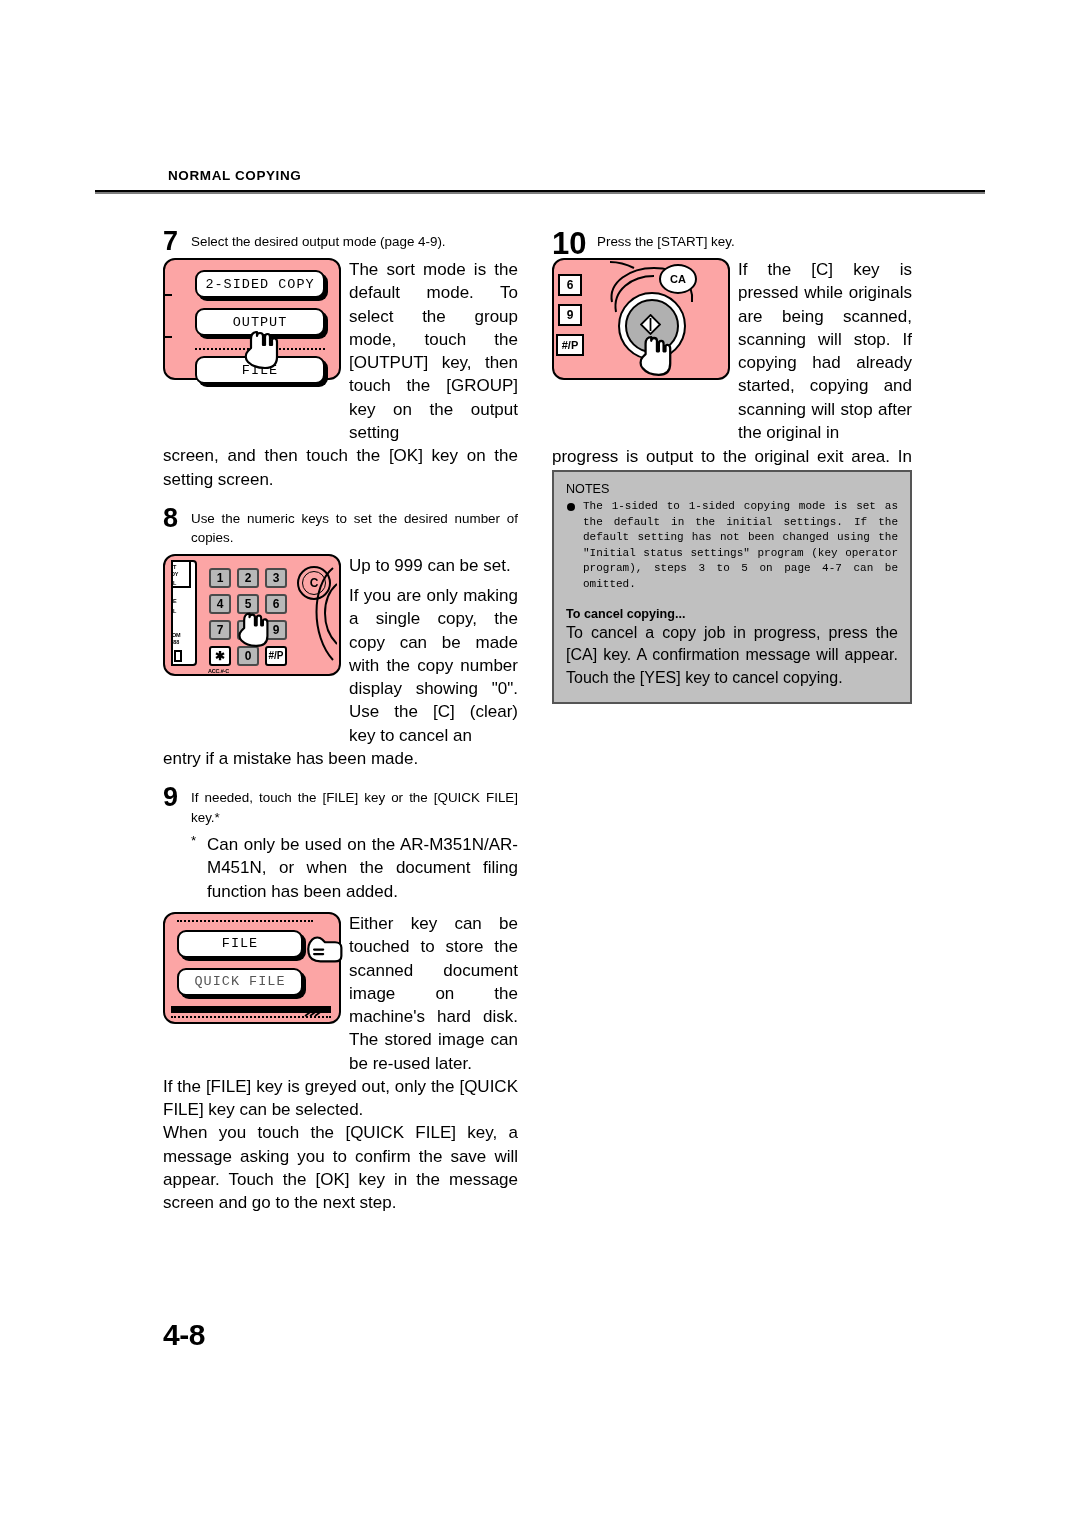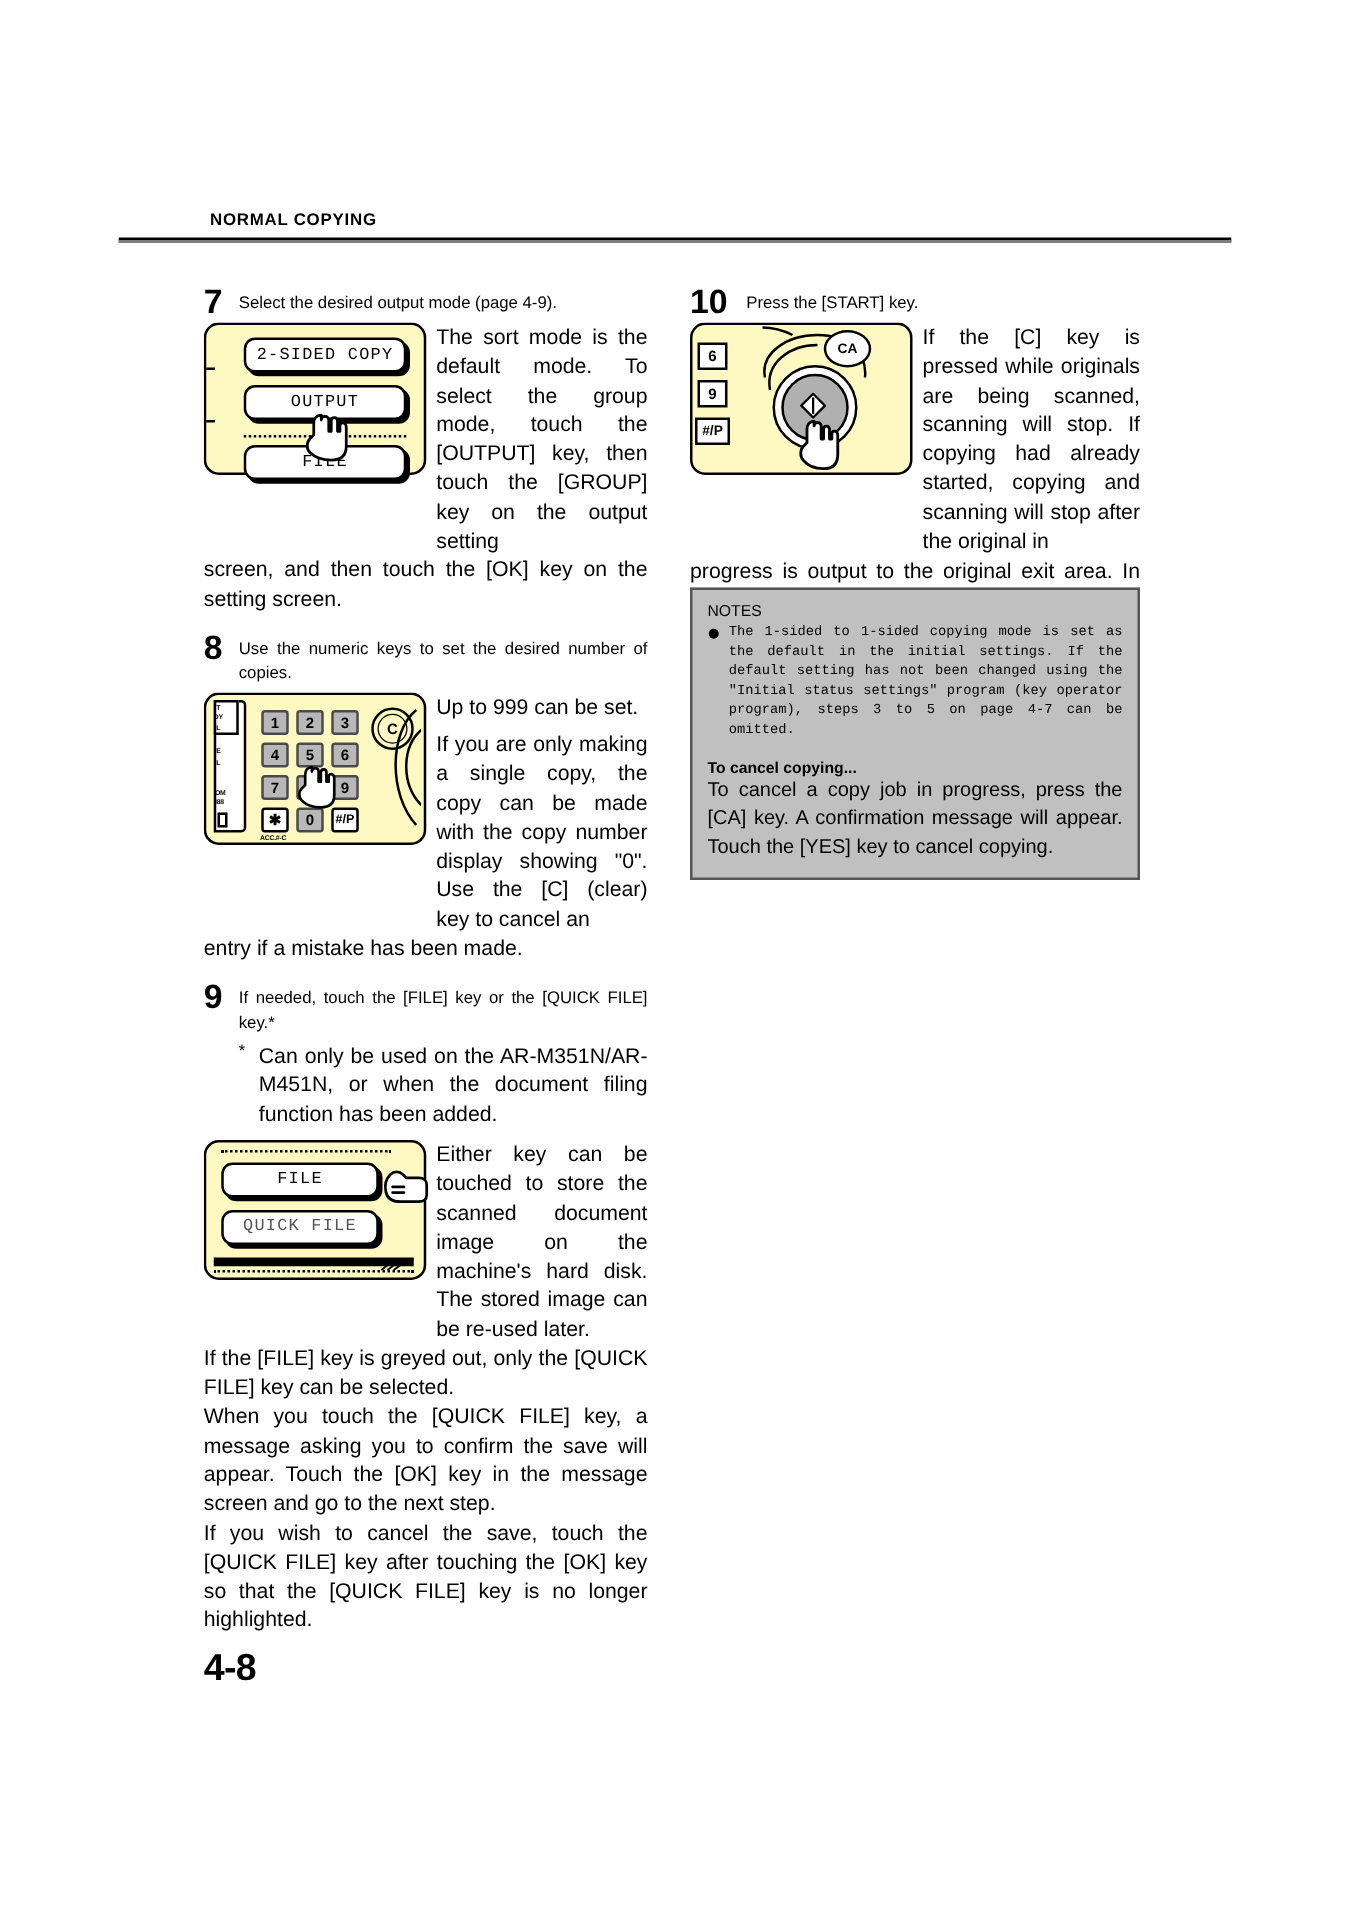--- a/index.html
+++ b/index.html
@@ -16,34 +16,34 @@
   .header-rule{position:absolute;left:95px;top:190px;width:890px;height:4px;background:#000;}
   .header-rule:after{content:"";position:absolute;left:0;top:2px;width:100%;height:2px;background:#7d7d7d;}
 
   
   .col-left{position:absolute;left:163px;top:232px;width:355px;}
   .col-right{position:absolute;left:552px;top:232px;width:360px;}
 
   
   .step{position:relative;min-height:20px;margin-bottom:6px;}
   .step-num{position:absolute;left:0;top:-4px;font-size:27px;font-weight:bold;line-height:1;}
-  .step-num.wide{font-size:27px;}
+  .step-num.wide{font-size:31px;}
   .step-title{margin-left:28px;font-size:13.4px;font-weight:normal;line-height:1.45;text-align:justify;}
   .step-title.ten{margin-left:45px;}
 
   
   p.t{margin:0;font-size:17px;line-height:1.37;text-align:justify;-webkit-hyphens:none;hyphens:none;}
 
   
   .illo-wrap{overflow:hidden;}
   .illo{float:left;margin:0 8px 0 0;}
   .sidetext{overflow:hidden;}
 
   
-  .panel{position:relative;background:#fef9c3;border:2px solid #000;border-radius:12px;box-sizing:border-box;}
+  .panel{position:relative;background:#fca5a5;border:2px solid #000;border-radius:12px;box-sizing:border-box;}
 
   
   .lcd7{width:178px;height:122px;}
   .lcd7 .inner{position:absolute;left:10px;top:4px;right:4px;bottom:4px;}
   .key{
     position:absolute;box-sizing:border-box;border:2.5px solid #000;border-radius:9px;background:#fff;
     font-family:"Liberation Mono","DejaVu Sans Mono",monospace;font-size:13.5px;letter-spacing:1px;
     display:flex;align-items:center;justify-content:center;
     box-shadow:3px 3px 0 #000;
   }
@@ -222,21 +222,20 @@
           </div>
         </div>
       </div>
       <div class="sidetext">
         <p class="t">Either key can be touched to store the scanned document image on the machine's hard disk. The stored image can be re-used later.</p>
       </div>
     </div>
 
     <p class="t">If the [FILE] key is greyed out, only the [QUICK FILE] key can be selected.</p>
     <p class="t">When you touch the [QUICK FILE] key, a message asking you to confirm the save will appear. Touch the [OK] key in the message screen and go to the next step.</p>
-    <p class="t">If you wish to cancel the save, touch the [QUICK FILE] key after touching the [OK] key so that the [QUICK FILE] key is no longer highlighted.</p>
   </div>
 
   <div class="col-right">
 
     <div class="step">
       <div class="step-num wide">10</div>
       <div class="step-title ten">Press the [START] key.</div>
     </div>
 
     <div class="illo-wrap" style="margin-top:6px;">

